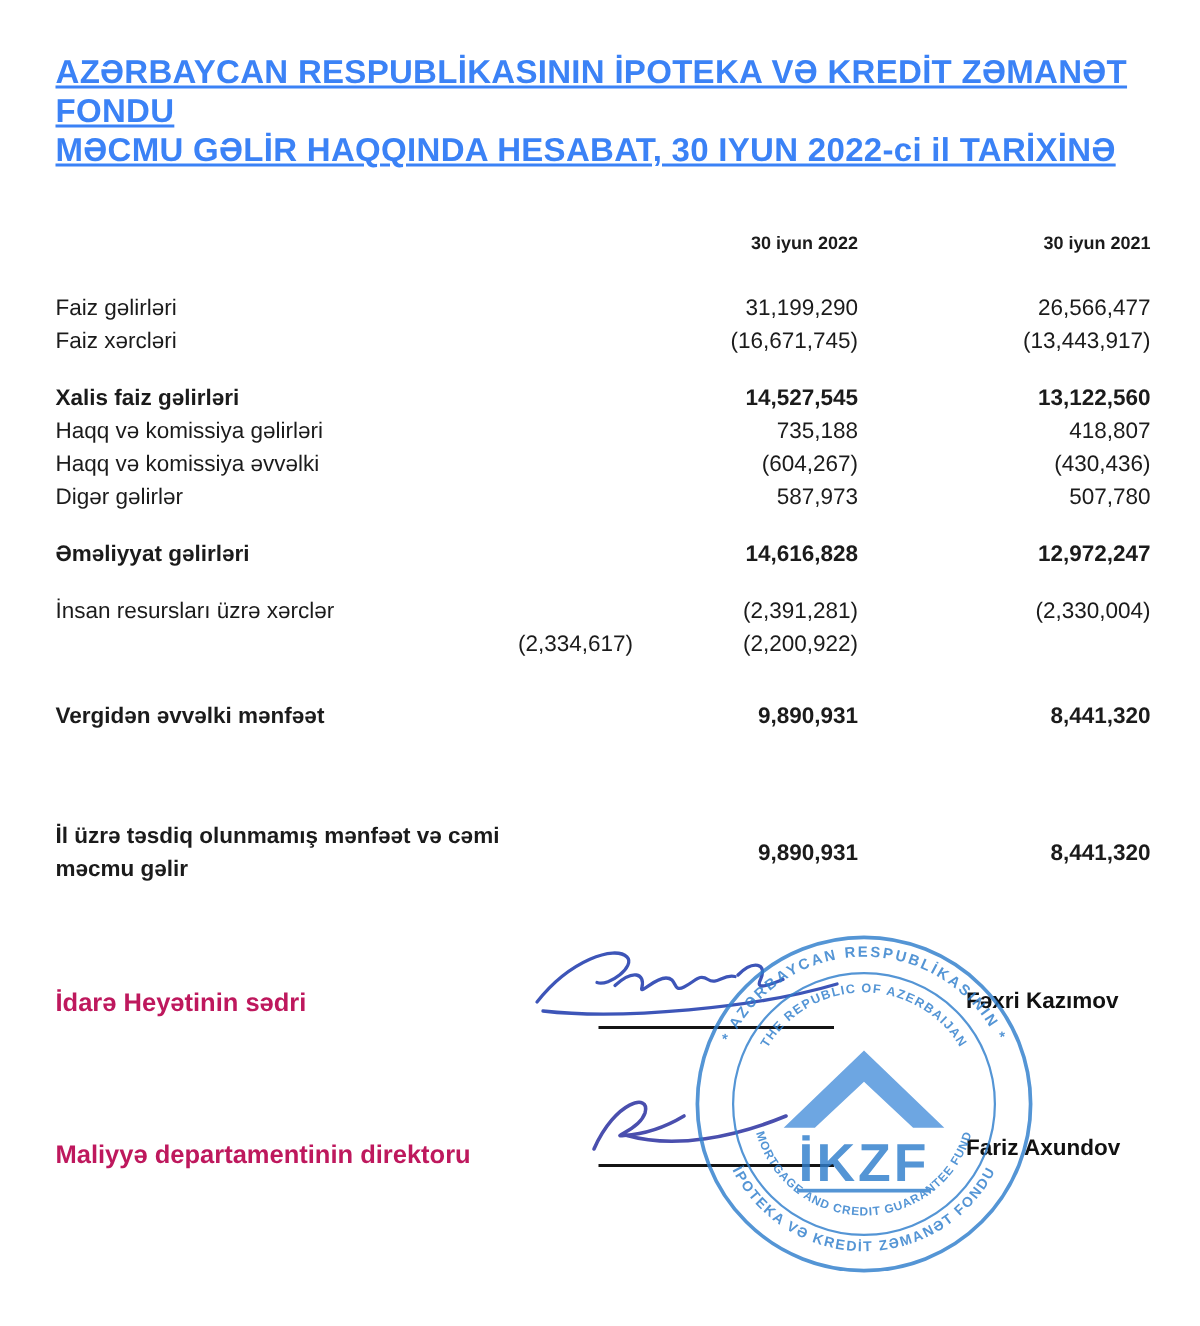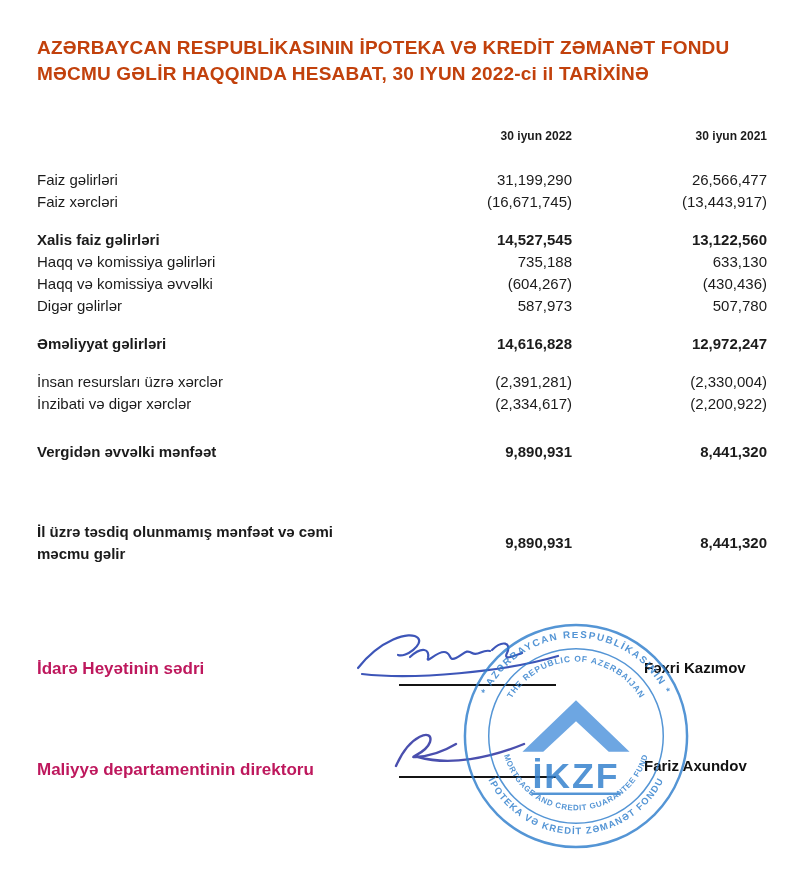--- a/index.html
+++ b/index.html
@@ -6,21 +6,21 @@
   html,body { background:#ffffff; }
   body {
     width:800px; height:884px;
     font-family:"Liberation Sans", sans-serif;
     color:#1b1b1b;
     position:relative;
     overflow:hidden;
   }
   .page { position:absolute; inset:0; padding:35px 33px 0 37px; }
 
-  .title { font-size:19px; font-weight:700; line-height:26px; letter-spacing:0.2px; color:#c2410c; }
+  .title { font-size:22px; font-weight:700; line-height:26px; letter-spacing:0.2px; color:#3b82f6;text-decoration:underline; }
 
   .fin-table { margin-top:38px; }
   .frow {
     display:grid;
     grid-template-columns:385px 150px 195px;
     align-items:start;
     font-size:15px;
     line-height:22px;
   }
   .frow .lbl { text-align:left; padding-right:10px; }
@@ -72,21 +72,21 @@
     <div class="frow bold mt-sm">
       <div class="lbl">Xalis faiz gəlirləri</div>
       <div class="val">14,527,545</div>
       <div class="val">13,122,560</div>
     </div>
 
 
     <div class="frow">
       <div class="lbl">Haqq və komissiya gəlirləri</div>
       <div class="val">735,188</div>
-      <div class="val">633,130</div>
+      <div class="val">418,807</div>
     </div>
 
     <div class="frow">
       <div class="lbl">Haqq və komissiya əvvəlki</div>
       <div class="val">(604,267)</div>
       <div class="val">(430,436)</div>
     </div>
 
     <div class="frow">
       <div class="lbl">Digər gəlirlər</div>
@@ -100,21 +100,20 @@
       <div class="val">12,972,247</div>
     </div>
 
     <div class="frow mt-sm">
       <div class="lbl">İnsan resursları üzrə xərclər</div>
       <div class="val">(2,391,281)</div>
       <div class="val">(2,330,004)</div>
     </div>
 
     <div class="frow">
-      <div class="lbl">İnzibati və digər xərclər</div>
       <div class="val">(2,334,617)</div>
       <div class="val">(2,200,922)</div>
     </div>
 
     <div class="frow bold mt-md">
       <div class="lbl">Vergidən əvvəlki mənfəət</div>
       <div class="val">9,890,931</div>
       <div class="val">8,441,320</div>
     </div>
 

